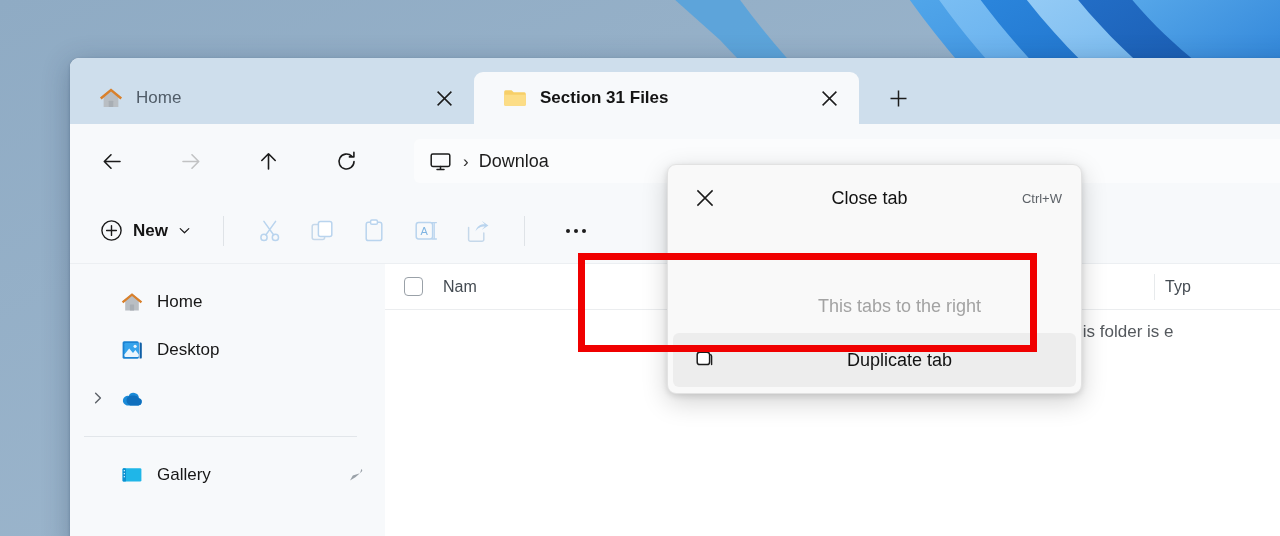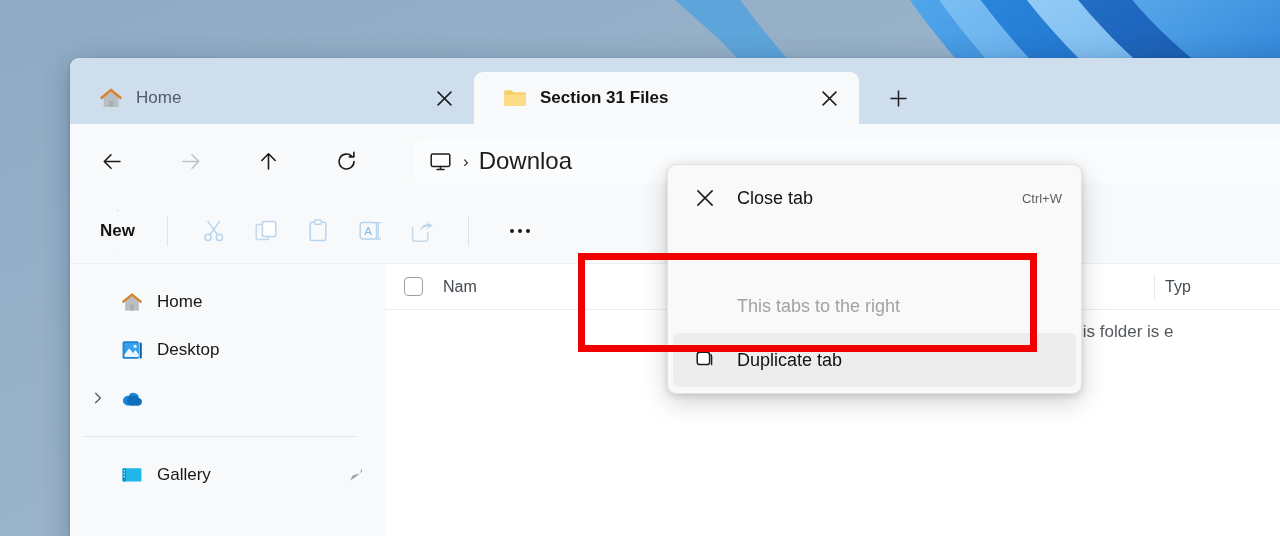--- a/index.html
+++ b/index.html
@@ -112,21 +112,21 @@
     background: #fbfcfd;
     border-radius: 6px;
     display: flex;
     align-items: center;
     padding: 0 14px;
     gap: 10px;
     margin-left: 10px;
     overflow: hidden;
   }
   .crumb {
-    font-size: 24px;
+    font-size: 18px;
     color: #1c1c1c;
     white-space: nowrap;
   }
   .crumb-sep { color: #303030; font-size: 17px; line-height: 1; }
 
   
   #cmdbar {
     height: 66px;
     background: #f7f9fb;
     display: flex;
@@ -136,21 +136,20 @@
     border-bottom: 1px solid #eceff2;
   }
   #new-btn {
     height: 42px;
     display: flex;
     align-items: center;
     gap: 10px;
     padding: 0 12px 0 8px;
     border-radius: 6px;
     cursor: default;
-    flex-direction: column;
   }
   #new-label { font-size: 17px; font-weight: 600; color: #151515; }
   .cmd-sep {
     width: 1px; height: 30px;
     background: #dfe3e7;
     margin: 0 20px;
   }
   .cmdbtn {
     width: 52px; height: 42px;
     display: flex; align-items: center; justify-content: center;
@@ -275,21 +274,21 @@
     height: 54px;
     display: flex;
     align-items: center;
     padding: 0 14px 0 20px;
     border-radius: 6px;
     gap: 20px;
     cursor: default;
   }
   .mi.hover { background: #ededed; }
   .mi-icon { width: 24px; height: 24px; flex: 0 0 24px; display: flex; align-items:center; justify-content:center; }
-  .mi-label { font-size: 18px; color: #121212; flex: 1 1 auto; white-space: nowrap; }
+  .mi-label { font-size: 18px; color: #121212; flex: 1 1 auto; white-space: nowrap; text-align: center; }
   .mi-accel { font-size: 13px; color: #5d6268; white-space: nowrap; }
   .mi.disabled .mi-label { color: #a3a3a3; }
 
   
   #redbox {
     position: absolute;
     left: 578px;
     top: 253px;
     width: 459px;
     height: 99px;

